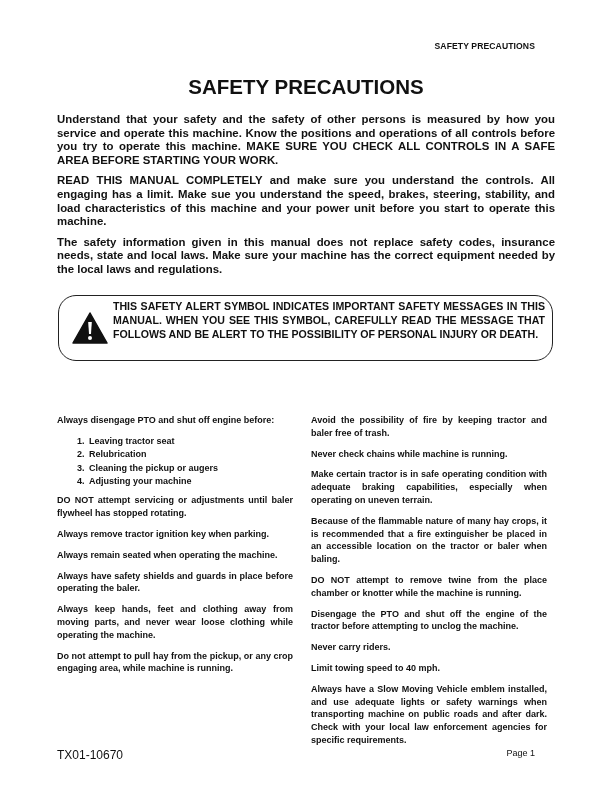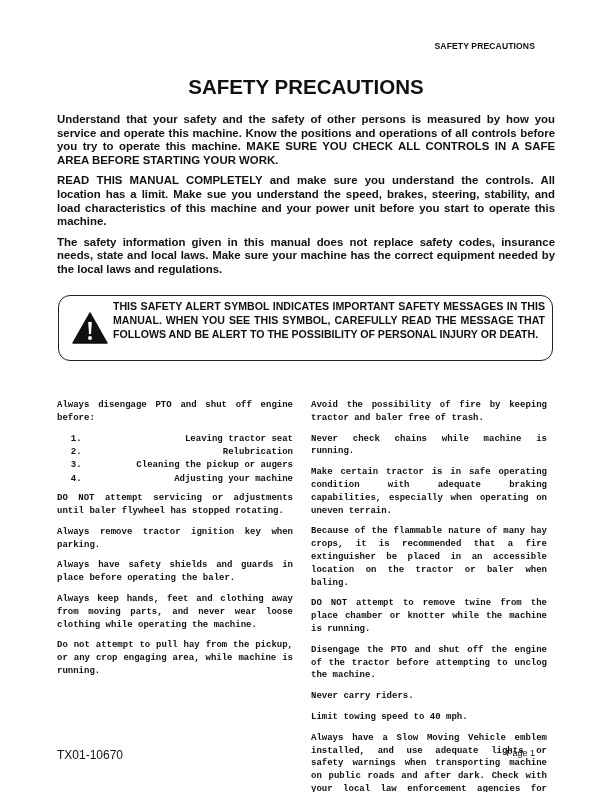--- a/index.html
+++ b/index.html
@@ -3,43 +3,43 @@
 <meta charset="utf-8">
 <style>
   html, body { margin: 0; padding: 0; background: #ffffff; }
   body { width: 612px; height: 792px; position: relative; overflow: hidden;
          font-family: "Liberation Sans", sans-serif; color: #111; }
   .running-header { position: absolute; top: 41px; right: 77px; font-size: 8.6px; font-weight: bold; letter-spacing: 0.1px; }
   .page-title { position: absolute; top: 75px; left: 0; width: 612px; text-align: center; font-size: 20.5px; font-weight: bold; }
   .intro { position: absolute; left: 57px; width: 498px; top: 113px; }
   .intro p { margin: 0 0 7px 0; font-size: 11.4px; font-weight: bold; line-height: 13.6px; text-align: justify; }
   .alert-box { position: absolute; left: 58px; top: 295px; width: 495px; height: 66px;
-               border: 1.4px solid #222; border-radius: 12px; box-sizing: border-box; }
+               border: 1.4px solid #222; border-radius: 18px; box-sizing: border-box; }
   .alert-icon { position: absolute; left: 13px; top: 16px; width: 36px; height: 32px; }
   .alert-text { position: absolute; left: 54px; top: 4px; width: 432px; font-size: 10.6px; font-weight: bold;
                 line-height: 13.8px; text-align: justify; text-align-last: left; }
-  .col { position: absolute; top: 399px; width: 236px; font-family: Liberation Mono, monospace; }
+  .col { position: absolute; top: 414px; width: 236px; }
   .col.left { left: 57px; }
   .col.right { left: 311px; width: 236px; }
   .col p { margin: 0 0 8px 0; font-size: 9.0px; font-weight: bold; line-height: 12.8px; text-align: justify; }
   .col ol { margin: 0 0 6px 0; padding: 0 0 0 30px; font-size: 9.0px; font-weight: bold; line-height: 13.4px; }
-  .col ol li { padding-left: 2px; text-align: right; }
+  .col ol li { padding-left: 2px; }
   .footer-left { position: absolute; left: 57px; top: 748px; font-size: 12px; }
   .footer-right { position: absolute; right: 77px; top: 748px; font-size: 9px; }
 </style>
 </head>
 <body>
 
 <div class="running-header">SAFETY PRECAUTIONS</div>
 
 <div class="page-title">SAFETY PRECAUTIONS</div>
 
 <div class="intro">
   <p>Understand that your safety and the safety of other persons is measured by how you service and operate this machine. Know the positions and operations of all controls before you try to operate this machine. MAKE SURE YOU CHECK ALL CONTROLS IN A SAFE AREA BEFORE STARTING YOUR WORK.</p>
-  <p>READ THIS MANUAL COMPLETELY and make sure you understand the controls. All location has a limit. Make sue you understand the speed, brakes, steering, stability, and load characteristics of this machine and your power unit before you start to operate this machine.</p>
+  <p>READ THIS MANUAL COMPLETELY and make sure you understand the controls. All engaging has a limit. Make sue you understand the speed, brakes, steering, stability, and load characteristics of this machine and your power unit before you start to operate this machine.</p>
   <p>The safety information given in this manual does not replace safety codes, insurance needs, state and local laws. Make sure your machine has the correct equipment needed by the local laws and regulations.</p>
 </div>
 
 <div class="alert-box">
   <svg class="alert-icon" viewBox="0 0 36 32">
     <path d="M18 1 L35 31 L1 31 Z" fill="#111" stroke="#111" stroke-width="1.5" stroke-linejoin="round"></path>
     <path d="M16.2 10 L19.8 10 L19 22 L17 22 Z" fill="#fff"></path>
     <circle cx="18" cy="26" r="2" fill="#fff"></circle>
   </svg>
   <div class="alert-text">THIS SAFETY ALERT SYMBOL INDICATES IMPORTANT SAFETY MESSAGES IN THIS MANUAL. WHEN YOU SEE THIS SYMBOL, CAREFULLY READ THE MESSAGE THAT FOLLOWS AND BE ALERT TO THE POSSIBILITY OF PERSONAL INJURY OR DEATH.</div>
@@ -48,20 +48,21 @@
 <div class="col left">
   <p>Always disengage PTO and shut off engine before:</p>
   <ol>
     <li>Leaving tractor seat</li>
     <li>Relubrication</li>
     <li>Cleaning the pickup or augers</li>
     <li>Adjusting your machine</li>
   </ol>
   <p>DO NOT attempt servicing or adjustments until baler flywheel has stopped rotating.</p>
   <p>Always remove tractor ignition key when parking.</p>
+  <p>Always remain seated when operating the machine.</p>
   <p>Always have safety shields and guards in place before operating the baler.</p>
   <p>Always keep hands, feet and clothing away from moving parts, and never wear loose clothing while operating the machine.</p>
   <p>Do not attempt to pull hay from the pickup, or any crop engaging area, while machine is running.</p>
 </div>
 
 <div class="col right">
   <p>Avoid the possibility of fire by keeping tractor and baler free of trash.</p>
   <p>Never check chains while machine is running.</p>
   <p>Make certain tractor is in safe operating condition with adequate braking capabilities, especially when operating on uneven terrain.</p>
   <p>Because of the flammable nature of many hay crops, it is recommended that a fire extinguisher be placed in an accessible location on the tractor or baler when baling.</p>

